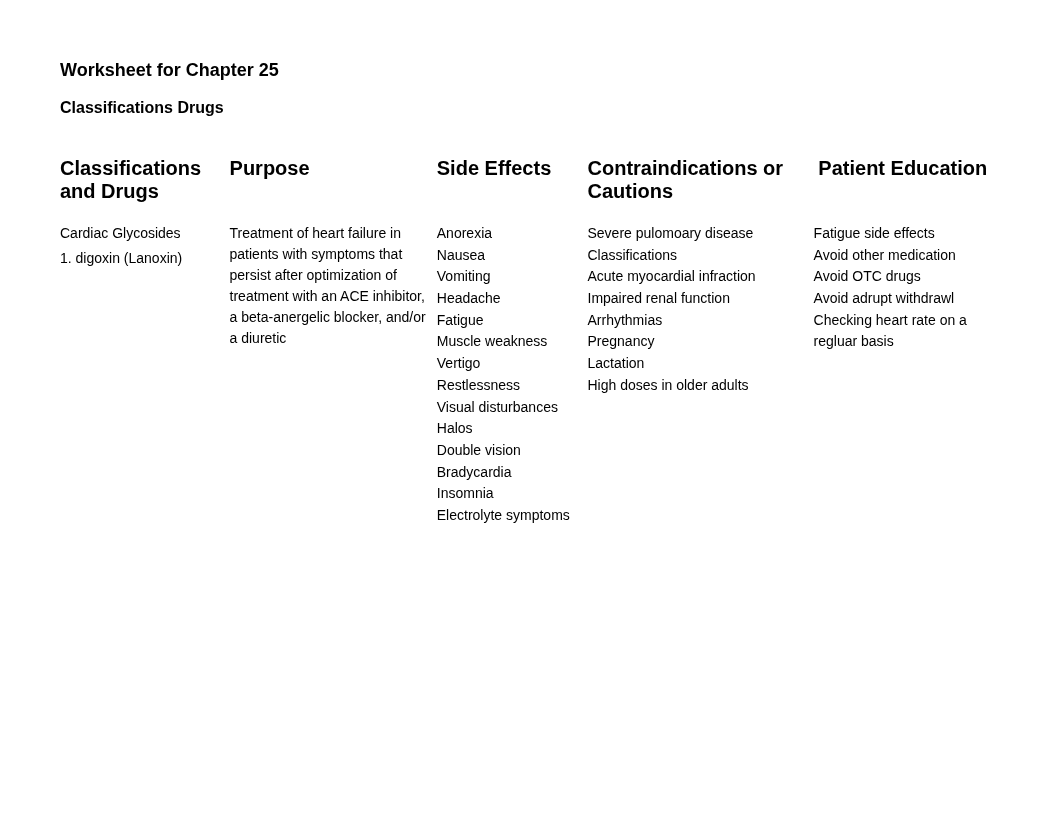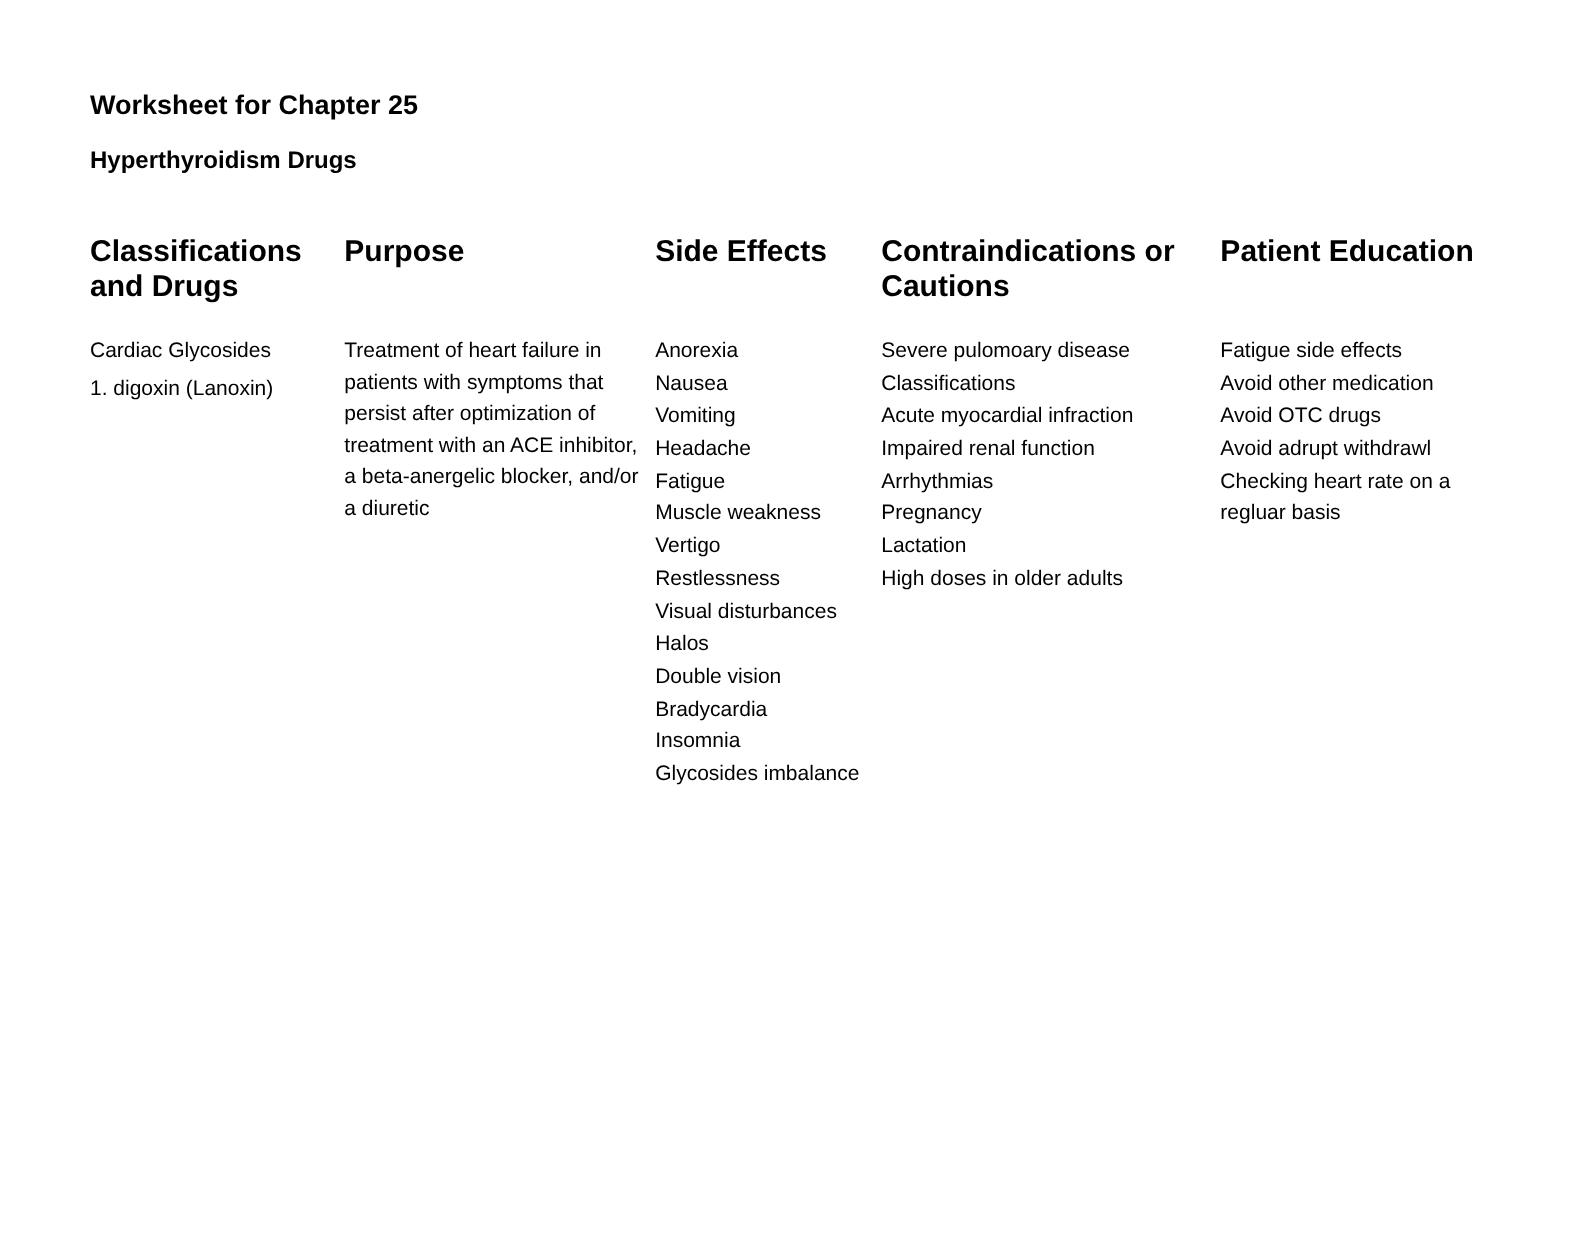--- a/index.html
+++ b/index.html
@@ -41,37 +41,37 @@
     td {
       vertical-align: top;
       padding: 8px 10px 0 0;
       font-size: 14px;
       line-height: 1.5;
     }
     .col-class { width: 18%; }
     .col-purpose { width: 22%; }
     .col-side { width: 16%; }
     .col-contra { width: 24%; }
-    .col-education { width: 20%; }
+    .col-education { width: 20%; text-align: center; }
     .drug-class {
       font-size: 14px;
     }
     .drug-name {
       font-size: 14px;
       margin-top: 4px;
     }
     .list-block {
       line-height: 1.55;
     }
   </style>
 </head>
 <body>
 
 <div class="page-title">Worksheet for Chapter 25</div>
-<div class="page-subtitle">Hyperthyroidism Drugs</div>
+<div class="page-subtitle">Classifications Drugs</div>
 
 <table>
   <thead>
     <tr>
       <th class="col-class">Classifications and Drugs</th>
       <th class="col-purpose">Purpose</th>
       <th class="col-side">Side Effects</th>
       <th class="col-contra">Contraindications or Cautions</th>
       <th class="col-education">Patient Education</th>
     </tr>
@@ -91,21 +91,21 @@
             <div>Headache</div>
             <div>Fatigue</div>
             <div>Muscle weakness</div>
             <div>Vertigo</div>
             <div>Restlessness</div>
             <div>Visual disturbances</div>
             <div>Halos</div>
             <div>Double vision</div>
             <div>Bradycardia</div>
             <div>Insomnia</div>
-            <div>Glycosides imbalance</div>
+            <div>Electrolyte symptoms</div>
           </div>
         </td>
         <td>
           <div class="list-block">
             <div>Severe pulomoary disease</div>
             <div>Classifications</div>
             <div>Acute myocardial infraction</div>
             <div>Impaired renal function</div>
             <div>Arrhythmias</div>
             <div>Pregnancy</div>

